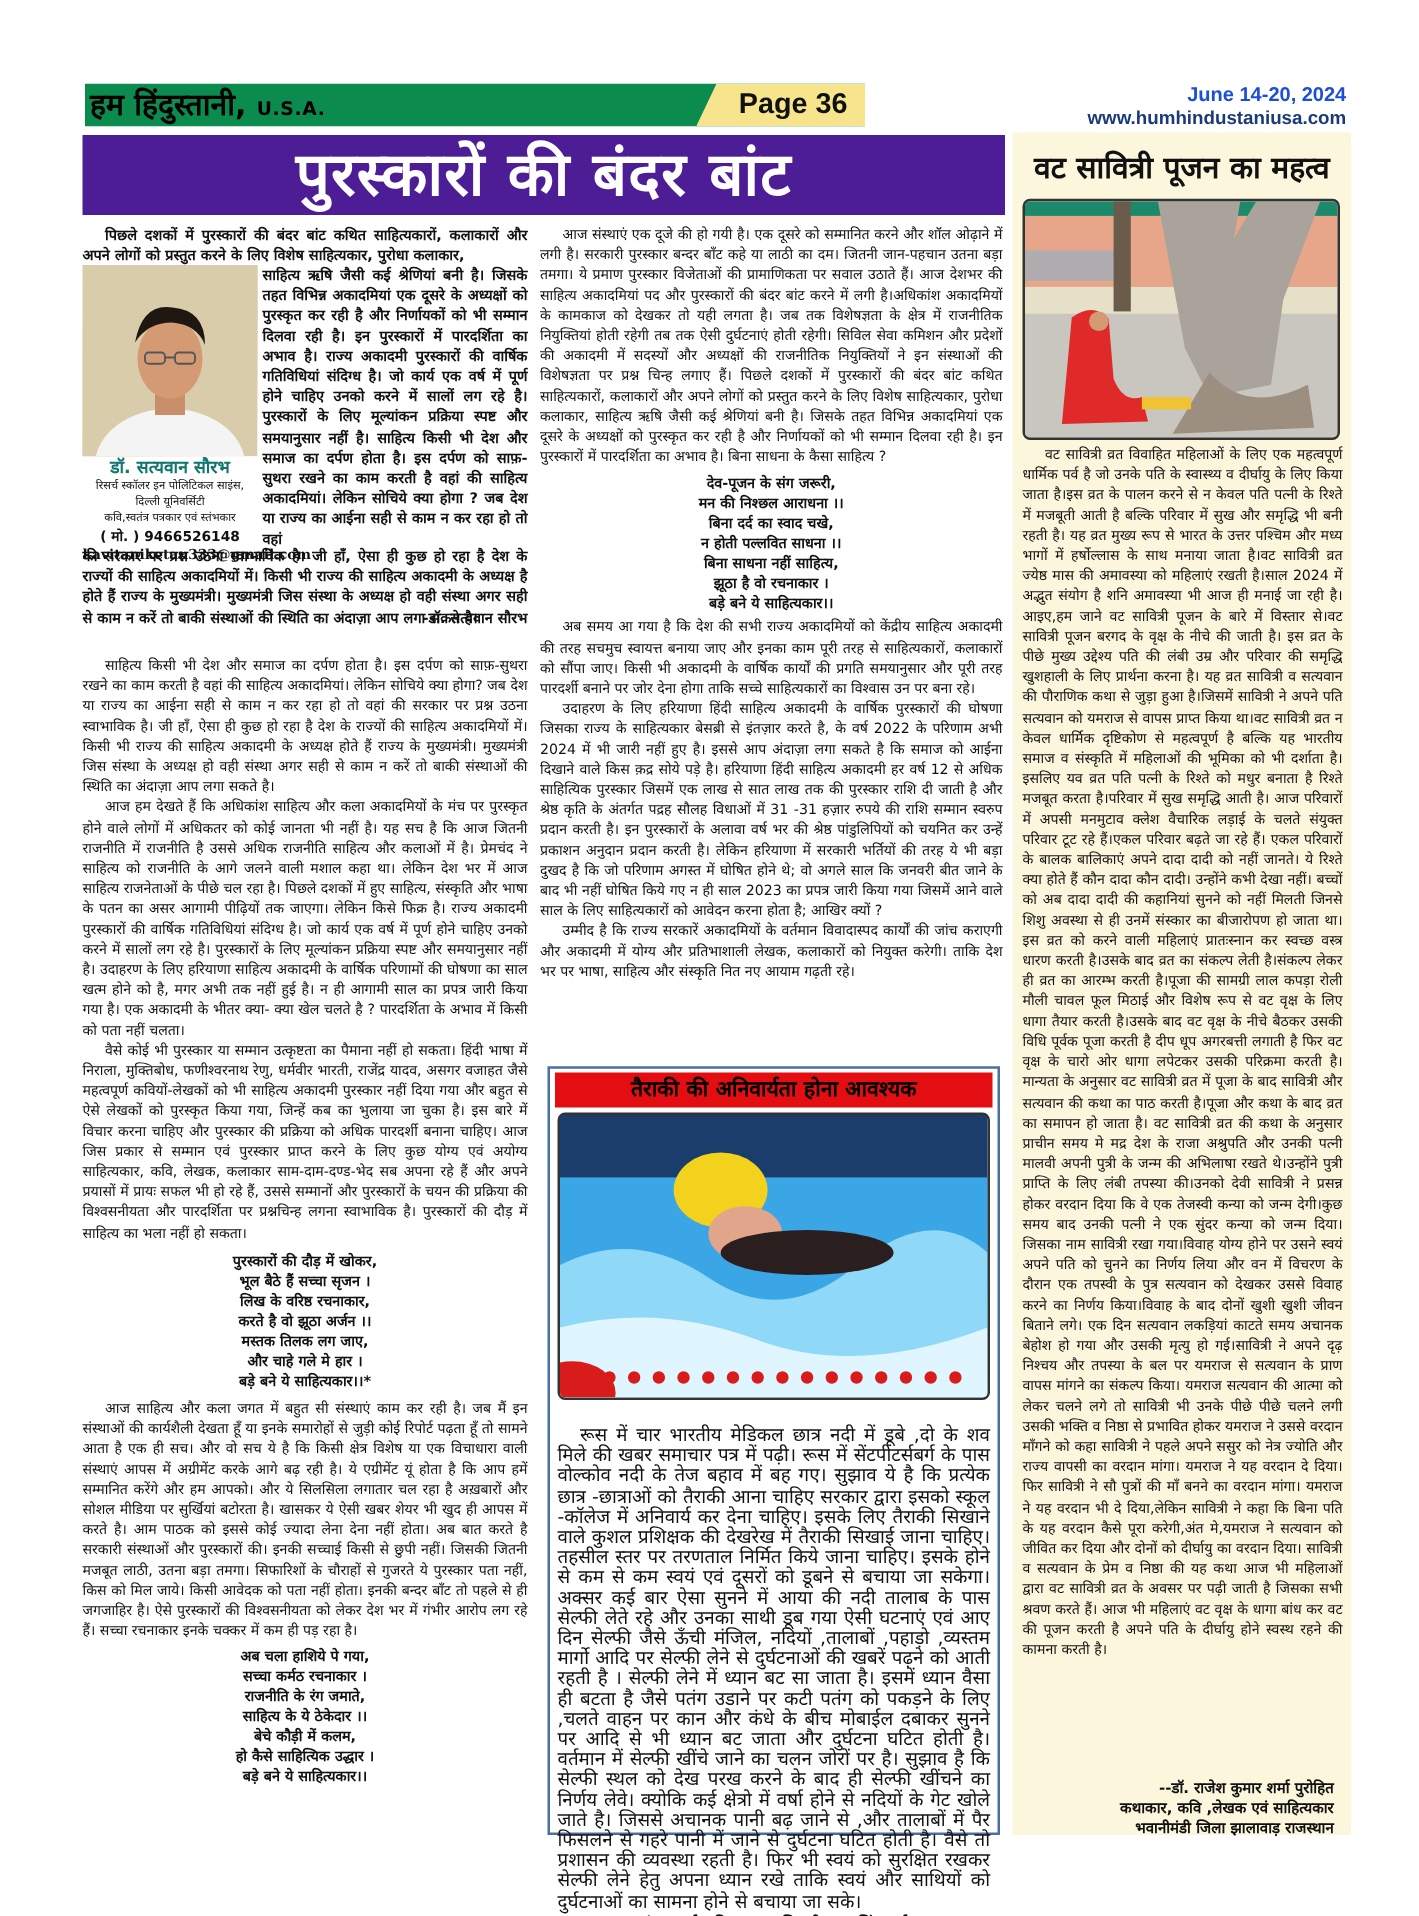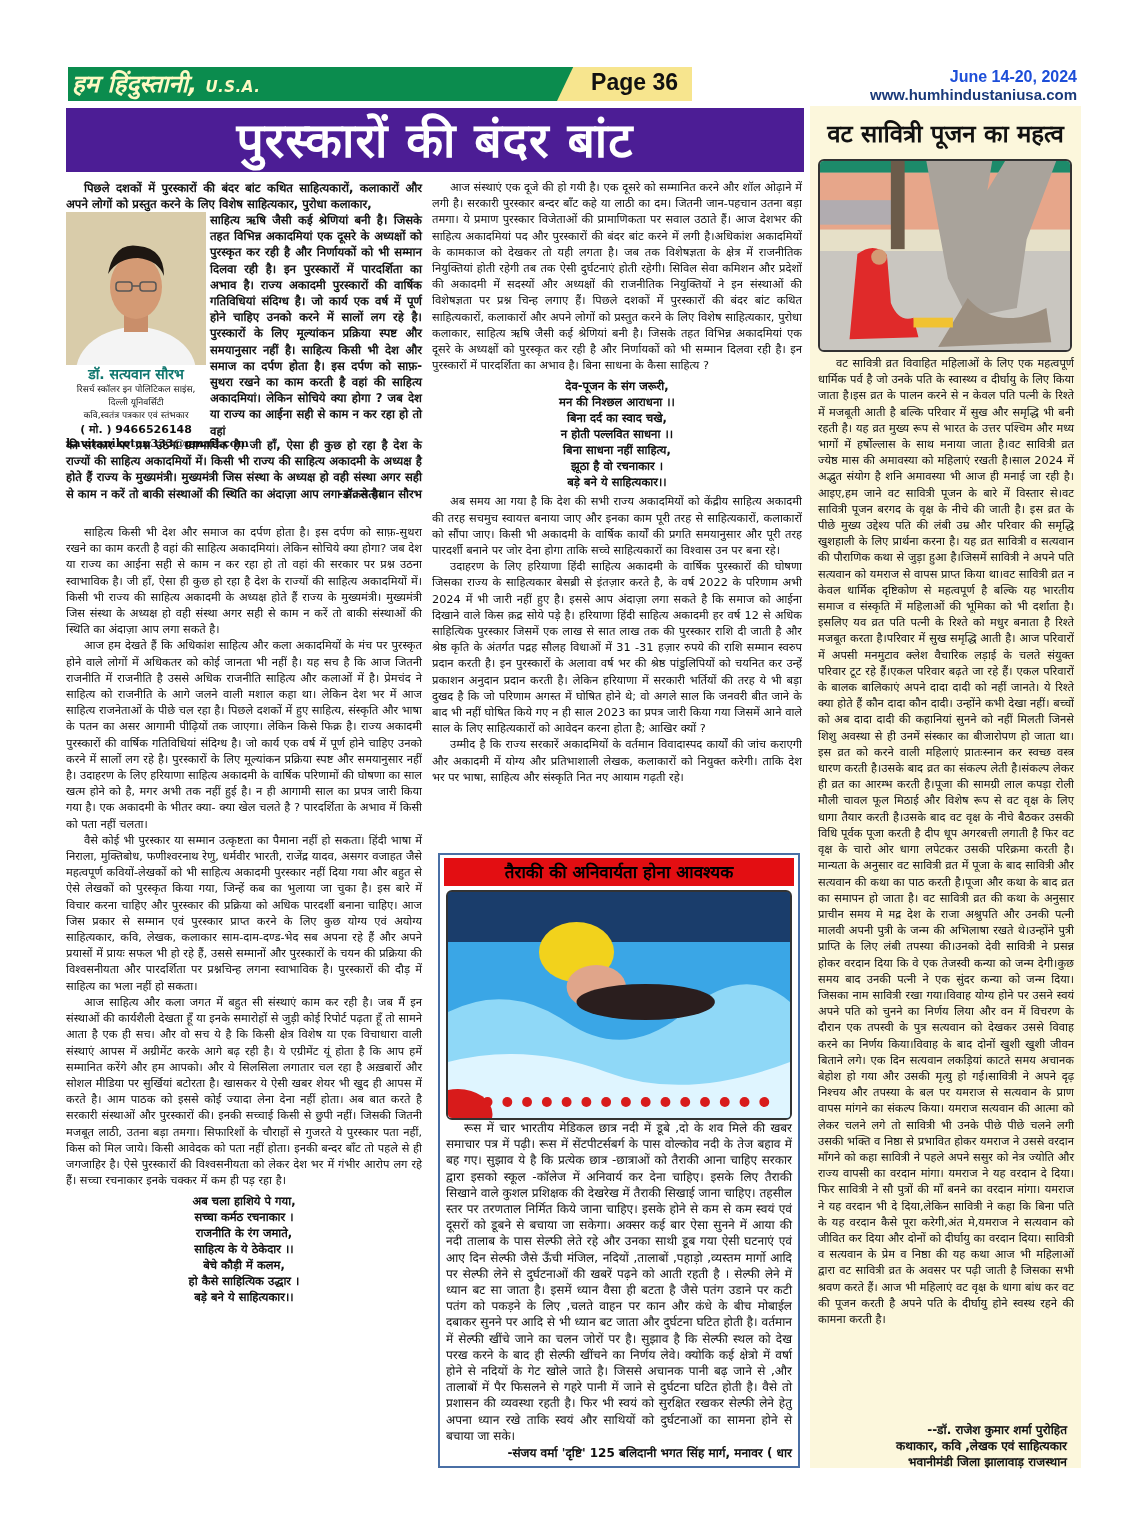--- a/index.html
+++ b/index.html
@@ -1,21 +1,21 @@
 <!DOCTYPE html>
 <html><head>
 <meta charset="utf-8">
 <style>
   * { box-sizing: border-box; margin: 0; padding: 0; }
   body {
     width: 1135px; height: 1533px; background: #ffffff;
     font-family: "DejaVu Sans", sans-serif; color: #111; position: relative; overflow: hidden;
   }
   .masthead { position: absolute; left: 68px; top: 67px; width: 624px; height: 34px; background: #0b8c4e; }
-  .masthead .brand { position: absolute; left: 4px; top: 1px; color: #fef9c3; font-weight: bold; font-size: 24px; line-height: 32px; white-space: nowrap; font-style: italic; }
+  .masthead .brand { position: absolute; left: 4px; top: 1px; color: #000000; font-weight: bold; font-size: 24px; line-height: 32px; white-space: nowrap; }
   .masthead .brand .usa { font-size: 15px; letter-spacing: 0.5px; }
   .masthead .pagebox { position: absolute; right: 0; top: 0; width: 135px; height: 34px; background: #f7e58e; clip-path: polygon(12% 0, 100% 0, 100% 100%, 0 100%); }
   .masthead .pagebox span { position: absolute; right: 14px; top: 2px; font-family: "Liberation Sans", sans-serif; font-weight: bold; font-size: 23px; color: #111; }
   .dateline { position: absolute; right: 58px; top: 68px; text-align: right; font-family: "Liberation Sans", sans-serif; font-weight: bold; }
   .dateline .date { color: #1d4ed8; font-size: 16px; line-height: 18px; }
   .dateline .url { color: #1a3a7a; font-size: 15px; line-height: 18px; }
 
   .headline { position: absolute; left: 66px; top: 108px; width: 738px; height: 64px; background: #4c1d95; text-align: center; color: #fff; font-weight: bold; font-size: 48px; line-height: 64px; letter-spacing: 1px; }
 
   .side { position: absolute; left: 810px; top: 106px; width: 271px; height: 1362px; background: #fcf7dc; }
@@ -32,21 +32,21 @@
   .author-photo { position: absolute; left: 66px; top: 212px; width: 140px; height: 153px; background: linear-gradient(135deg, #e4d8b8, #c9b68c 60%, #f0ede6); overflow: hidden; }
   .author-card { position: absolute; left: 66px; top: 365px; width: 140px; text-align: center; }
   .author-card .name { color: #0f766e; font-weight: bold; font-size: 14px; line-height: 18px; }
   .author-card .line { font-size: 9px; line-height: 13px; }
   .author-card .phone { font-size: 11px; line-height: 15px; font-weight: bold; }
   .author-card .email { font-size: 11px; font-weight: bold; font-family: "DejaVu Serif", serif; }
 
   .boxed { position: absolute; left: 438px; top: 853px; width: 362px; height: 615px; border: 2px solid #4a6fa5; background: #fff; }
   .boxed .red { margin: 3px 4px 0 4px; height: 28px; background: #e30e12; color: #000000; text-align: center; font-weight: bold; font-size: 17px; line-height: 28px; }
   .boxed .swim { margin: 4px 6px 0 6px; height: 230px; border: 2px solid #333; border-radius: 6px; overflow: hidden; position: relative; background: linear-gradient(180deg, #1f4f8a 0%, #1e7fd1 35%, #5ec3f2 60%, #d6f2ff 100%); }
-  .boxed .text { padding: 0 6px 0 6px; font-size: 12px; line-height: 16.2px; text-align: justify; }
+  .boxed .text { padding: 20px 6px 0 6px; font-size: 15px; line-height: 16.2px; text-align: justify; }
   .boxed .sign { text-align: right; padding-right: 6px; font-weight: bold; font-size: 12px; line-height: 18px; white-space: nowrap; overflow: hidden; }
 </style>
 </head>
 <body>
 
 <div class="masthead">
   <div class="brand">
     <span>हम हिंदुस्तानी,</span>
     <span class="usa">U.S.A.</span>
   </div>
@@ -88,20 +88,29 @@
 </div>
 <div class="col bold" style="left:66px; top:437px; width:356px; font-size:11.6px; line-height:16.2px;">
   <span>की सरकार पर प्रश्न उठना स्वाभाविक है। जी हाँ, ऐसा ही कुछ हो रहा है देश के राज्यों की साहित्य अकादमियों में। किसी भी राज्य की साहित्य अकादमी के अध्यक्ष है होते हैं राज्य के मुख्यमंत्री। मुख्यमंत्री जिस संस्था के अध्यक्ष हो वही संस्था अगर सही से काम न करें तो बाकी संस्थाओं की स्थिति का अंदाज़ा आप लगा सकते है।</span>
   <div style="text-align:right; margin-top:-16px;">-डॉ. सत्यवान सौरभ</div>
 </div>
 
 <div class="col" style="left:66px; top:525px; width:356px;">
   <p>साहित्य किसी भी देश और समाज का दर्पण होता है। इस दर्पण को साफ़-सुथरा रखने का काम करती है वहां की साहित्य अकादमियां। लेकिन सोचिये क्या होगा? जब देश या राज्य का आईना सही से काम न कर रहा हो तो वहां की सरकार पर प्रश्न उठना स्वाभाविक है। जी हाँ, ऐसा ही कुछ हो रहा है देश के राज्यों की साहित्य अकादमियों में। किसी भी राज्य की साहित्य अकादमी के अध्यक्ष होते हैं राज्य के मुख्यमंत्री। मुख्यमंत्री जिस संस्था के अध्यक्ष हो वही संस्था अगर सही से काम न करें तो बाकी संस्थाओं की स्थिति का अंदाज़ा आप लगा सकते है।</p>
   <p>आज हम देखते हैं कि अधिकांश साहित्य और कला अकादमियों के मंच पर पुरस्कृत होने वाले लोगों में अधिकतर को कोई जानता भी नहीं है। यह सच है कि आज जितनी राजनीति में राजनीति है उससे अधिक राजनीति साहित्य और कलाओं में है। प्रेमचंद ने साहित्य को राजनीति के आगे जलने वाली मशाल कहा था। लेकिन देश भर में आज साहित्य राजनेताओं के पीछे चल रहा है। पिछले दशकों में हुए साहित्य, संस्कृति और भाषा के पतन का असर आगामी पीढ़ियों तक जाएगा। लेकिन किसे फिक्र है। राज्य अकादमी पुरस्कारों की वार्षिक गतिविधियां संदिग्ध है। जो कार्य एक वर्ष में पूर्ण होने चाहिए उनको करने में सालों लग रहे है। पुरस्कारों के लिए मूल्यांकन प्रक्रिया स्पष्ट और समयानुसार नहीं है। उदाहरण के लिए हरियाणा साहित्य अकादमी के वार्षिक परिणामों की घोषणा का साल खत्म होने को है, मगर अभी तक नहीं हुई है। न ही आगामी साल का प्रपत्र जारी किया गया है। एक अकादमी के भीतर क्या- क्या खेल चलते है ? पारदर्शिता के अभाव में किसी को पता नहीं चलता।</p>
   <p>वैसे कोई भी पुरस्कार या सम्मान उत्कृष्टता का पैमाना नहीं हो सकता। हिंदी भाषा में निराला, मुक्तिबोध, फणीश्वरनाथ रेणु, धर्मवीर भारती, राजेंद्र यादव, असगर वजाहत जैसे महत्वपूर्ण कवियों-लेखकों को भी साहित्य अकादमी पुरस्कार नहीं दिया गया और बहुत से ऐसे लेखकों को पुरस्कृत किया गया, जिन्हें कब का भुलाया जा चुका है। इस बारे में विचार करना चाहिए और पुरस्कार की प्रक्रिया को अधिक पारदर्शी बनाना चाहिए। आज जिस प्रकार से सम्मान एवं पुरस्कार प्राप्त करने के लिए कुछ योग्य एवं अयोग्य साहित्यकार, कवि, लेखक, कलाकार साम-दाम-दण्ड-भेद सब अपना रहे हैं और अपने प्रयासों में प्रायः सफल भी हो रहे हैं, उससे सम्मानों और पुरस्कारों के चयन की प्रक्रिया की विश्वसनीयता और पारदर्शिता पर प्रश्नचिन्ह लगना स्वाभाविक है। पुरस्कारों की दौड़ में साहित्य का भला नहीं हो सकता।</p>
+  <div class="poem" style="margin:6px 0;">
+    <div>पुरस्कारों की दौड़ में खोकर,</div>
+    <div>भूल बैठे हैं सच्चा सृजन ।</div>
+    <div>लिख के वरिष्ठ रचनाकार,</div>
+    <div>करते है वो झूठा अर्जन ।।</div>
+    <div>मस्तक तिलक लग जाए,</div>
+    <div>और चाहे गले मे हार ।</div>
+    <div>बड़े बने ये साहित्यकार।।*</div>
+  </div>
   <p>आज साहित्य और कला जगत में बहुत सी संस्थाएं काम कर रही है। जब मैं इन संस्थाओं की कार्यशैली देखता हूँ या इनके समारोहों से जुड़ी कोई रिपोर्ट पढ़ता हूँ तो सामने आता है एक ही सच। और वो सच ये है कि किसी क्षेत्र विशेष या एक विचाधारा वाली संस्थाएं आपस में अग्रीमेंट करके आगे बढ़ रही है। ये एग्रीमेंट यूं होता है कि आप हमें सम्मानित करेंगे और हम आपको। और ये सिलसिला लगातार चल रहा है अख़बारों और सोशल मीडिया पर सुर्खियां बटोरता है। खासकर ये ऐसी खबर शेयर भी खुद ही आपस में करते है। आम पाठक को इससे कोई ज्यादा लेना देना नहीं होता। अब बात करते है सरकारी संस्थाओं और पुरस्कारों की। इनकी सच्चाई किसी से छुपी नहीं। जिसकी जितनी मजबूत लाठी, उतना बड़ा तमगा। सिफारिशों के चौराहों से गुजरते ये पुरस्कार पता नहीं, किस को मिल जाये। किसी आवेदक को पता नहीं होता। इनकी बन्दर बाँट तो पहले से ही जगजाहिर है। ऐसे पुरस्कारों की विश्वसनीयता को लेकर देश भर में गंभीर आरोप लग रहे हैं। सच्चा रचनाकार इनके चक्कर में कम ही पड़ रहा है।</p>
   <div class="poem" style="margin-top:4px;">
     <div>अब चला हाशिये पे गया,</div>
     <div>सच्चा कर्मठ रचनाकार ।</div>
     <div>राजनीति के रंग जमाते,</div>
     <div>साहित्य के ये ठेकेदार ।।</div>
     <div>बेचे कौड़ी में कलम,</div>
     <div>हो कैसे साहित्यिक उद्धार ।</div>
     <div>बड़े बने ये साहित्यकार।।</div>
   </div>

